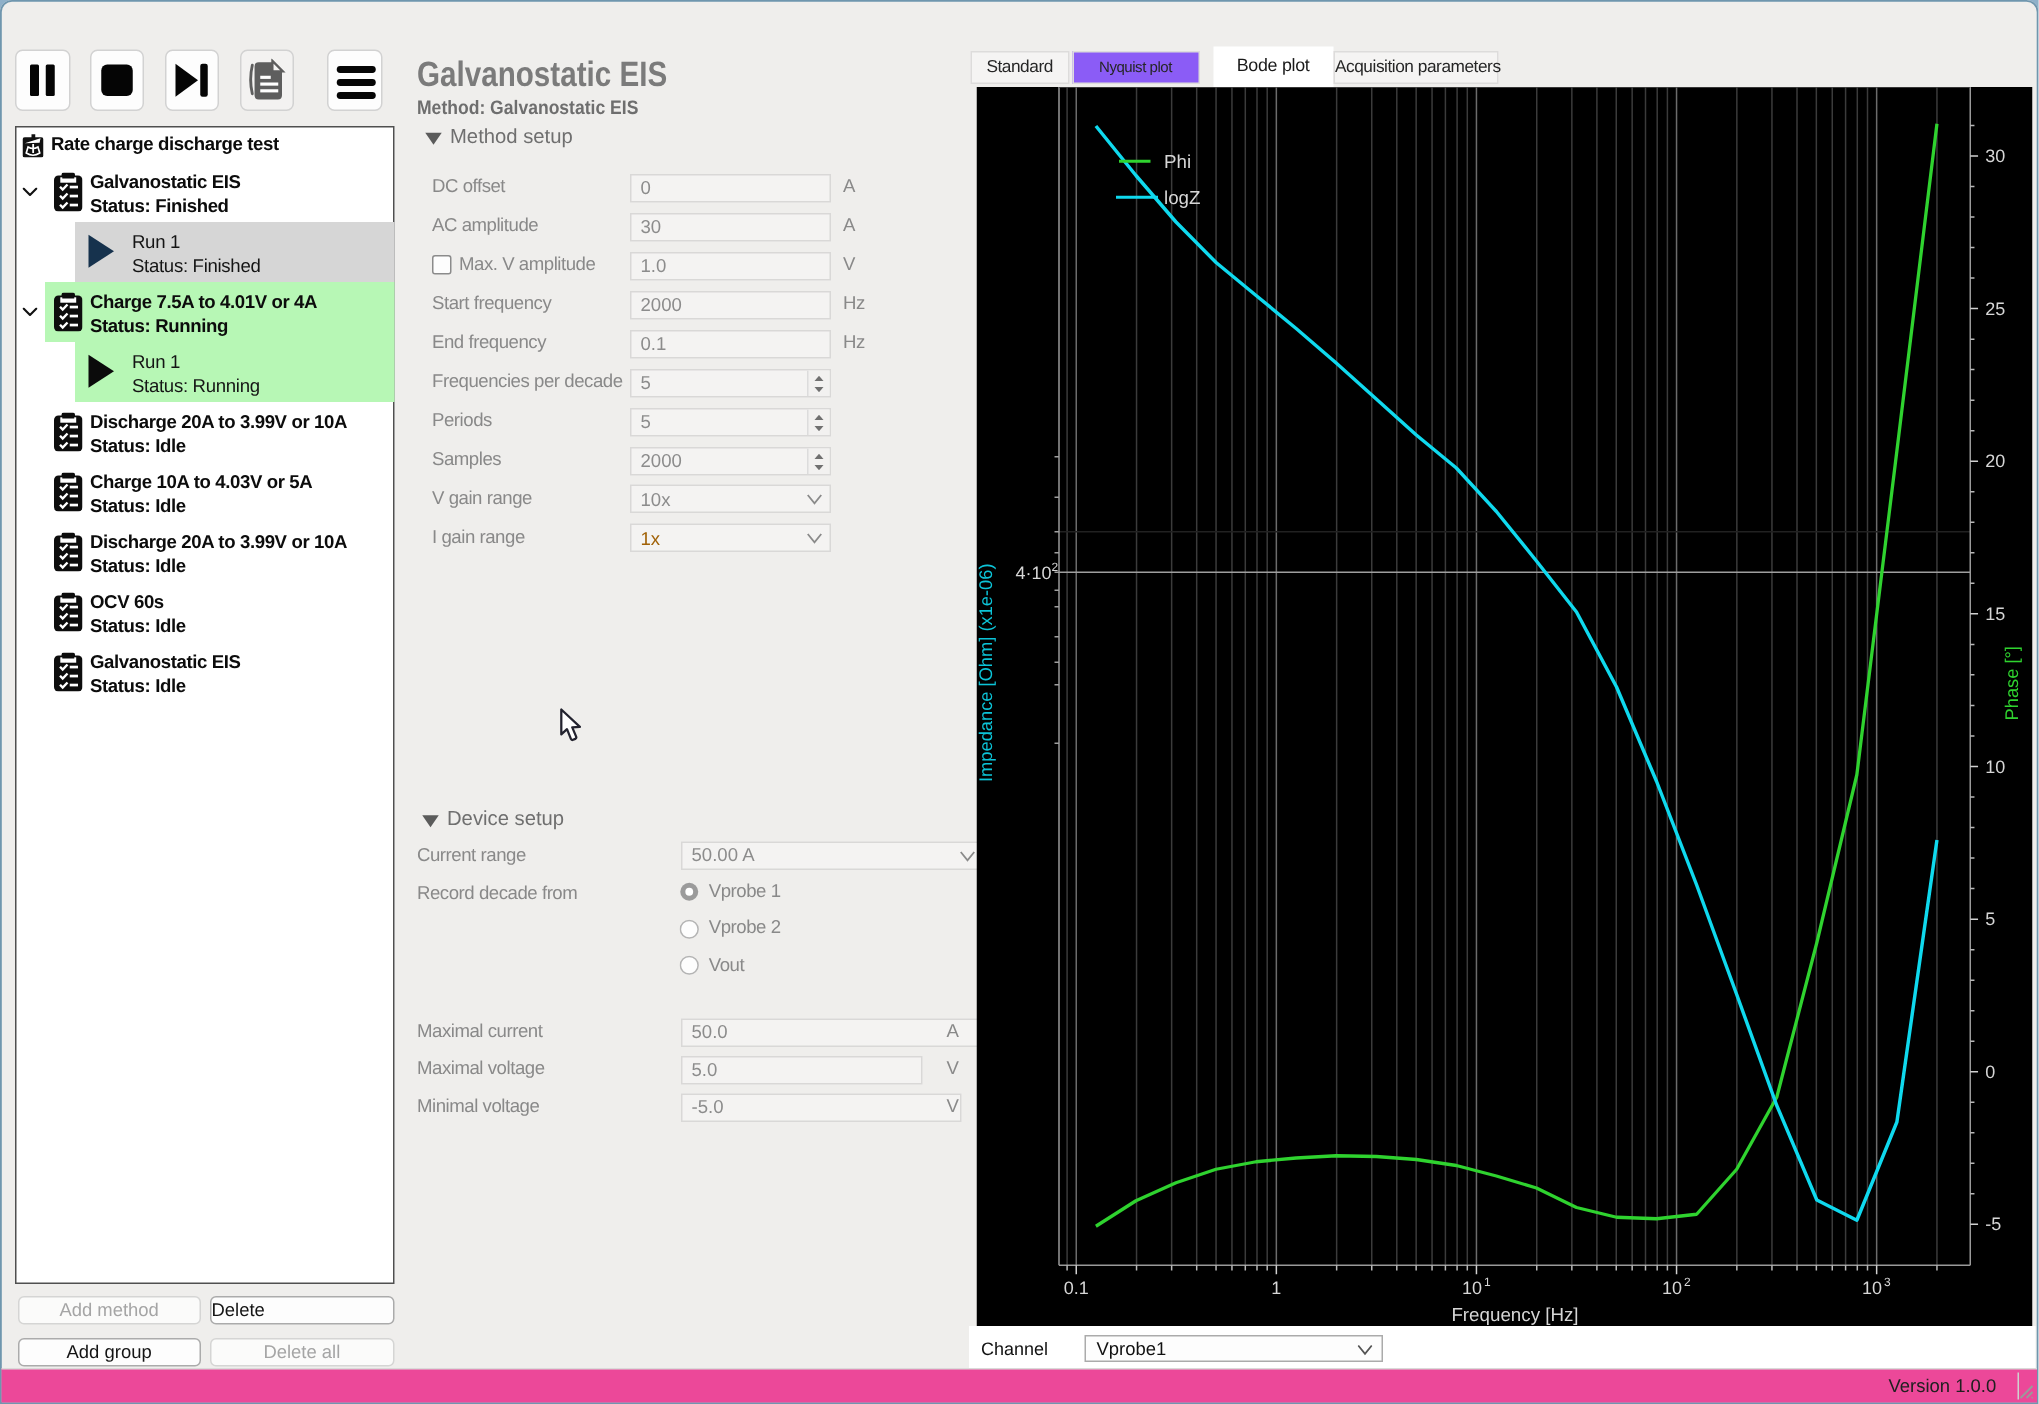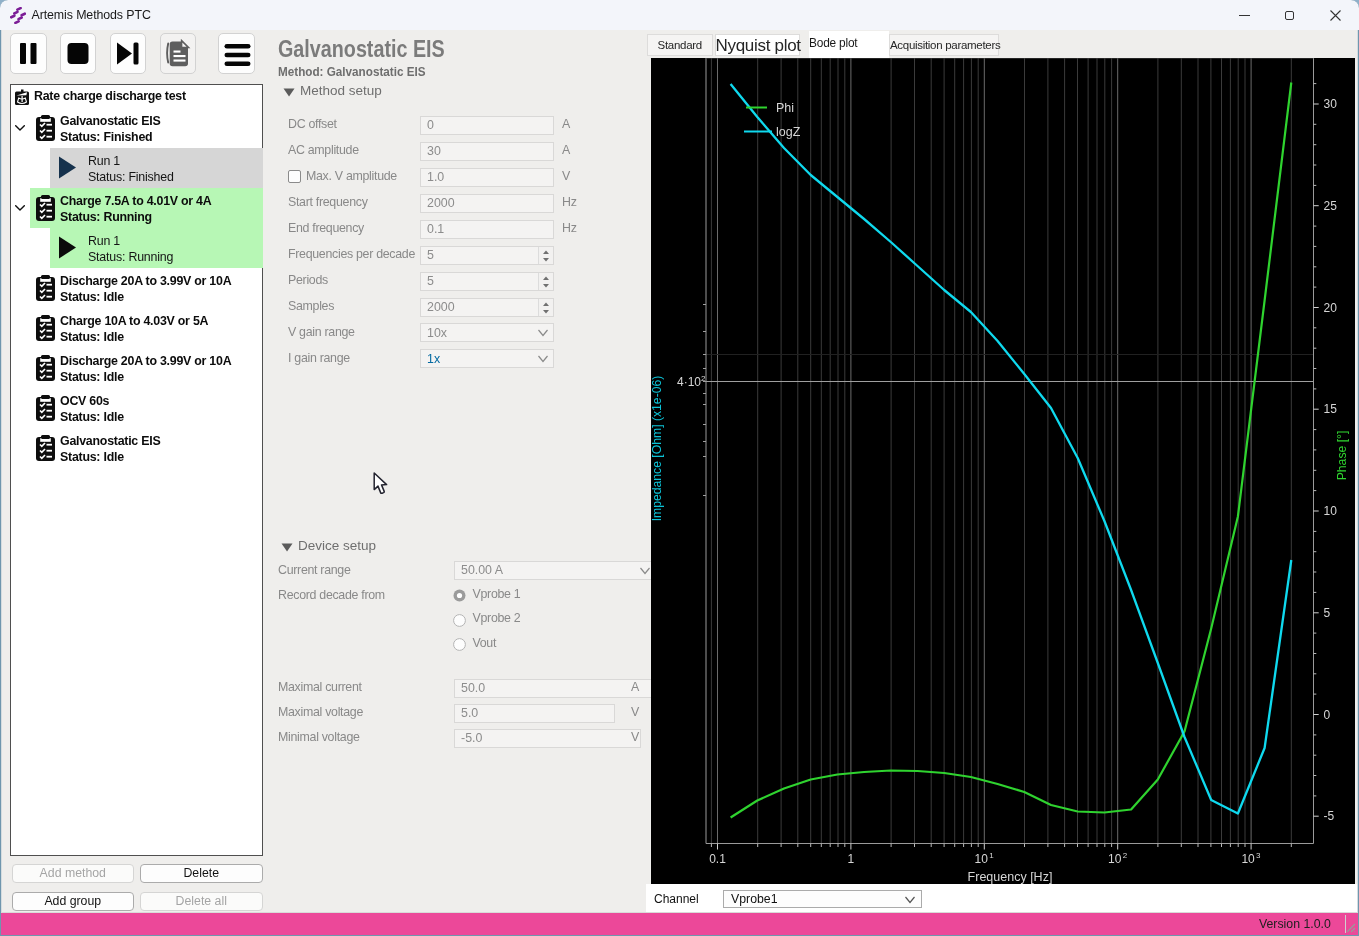--- a/index.html
+++ b/index.html
@@ -10,38 +10,20 @@
 .tb { position:absolute; font-size:12.4px; font-weight:bold; color:#0c0c0c; white-space:nowrap; letter-spacing:-0.25px; }
 .tr { position:absolute; font-size:12.4px; color:#151515; white-space:nowrap; letter-spacing:-0.2px; }
 .fl { position:absolute; font-size:12.4px; color:#898989; white-space:nowrap; letter-spacing:-0.3px; }
 .fi { position:absolute; height:19px; background:#f4f3f2; border:1px solid #d9d8d7;
    box-sizing:border-box; font-size:12.4px; }
 #treepanel { position:absolute; left:10px; top:84px; width:253px; height:772px;
    background:#fff; border:1px solid #4f4f4f; box-sizing:border-box; }
 </style></head>
 <body>
 <div id="win">
-<div style="position:absolute;left:0;top:0;right:0;height:30px;background:#f3f5fa;border-radius:8px 8px 0 0">
-<svg style="position:absolute;left:10px;top:7px" width="17" height="17" viewBox="0 0 17 17">
-<g fill="#7b1d96">
-<rect x="-3.1" y="-1.3" width="6.2" height="2.6" rx="1.3" transform="translate(9.0,1.9) rotate(-26)"></rect>
-<rect x="-3.1" y="-1.3" width="6.2" height="2.6" rx="1.3" transform="translate(5.9,5.7) rotate(-26)"></rect>
-<rect x="-3.1" y="-1.3" width="6.2" height="2.6" rx="1.3" transform="translate(2.8,9.5) rotate(-26)"></rect>
-<rect x="-3.1" y="-1.3" width="6.2" height="2.6" rx="1.3" transform="translate(13.2,7.5) rotate(-26)"></rect>
-<rect x="-3.1" y="-1.3" width="6.2" height="2.6" rx="1.3" transform="translate(10.1,11.3) rotate(-26)"></rect>
-<rect x="-3.1" y="-1.3" width="6.2" height="2.6" rx="1.3" transform="translate(7.0,15.1) rotate(-26)"></rect>
-</g>
-      </svg>
-<div style="position:absolute;left:31.5px;top:8px;font-size:12.4px;letter-spacing:-0.1px;color:#191919">Artemis Methods PTC</div>
-<div style="position:absolute;left:1239px;top:15px;width:10.5px;height:1.2px;background:#333"></div>
-<div style="position:absolute;left:1285px;top:11px;width:8.5px;height:8.5px;border:1.2px solid #333;border-radius:2px;box-sizing:border-box"></div>
-<svg style="position:absolute;left:1330px;top:10px" width="11" height="11" viewBox="0 0 11 11">
-        <path d="M0.5 0.5 L10.5 10.5 M10.5 0.5 L0.5 10.5" stroke="#333" stroke-width="1.1"></path>
-      </svg>
-</div>
 <div style="position:absolute;left:10px;top:32.5px;width:36.5px;height:41.5px;background:#fdfdfd;border:1px solid #d2d2d2;border-radius:5px;box-sizing:border-box"><svg width="23" height="23" viewBox="0 0 23 23" style="margin:8.5px 0 0 6px">
         <rect x="3" y="1" width="6" height="21" rx="1" fill="#050505"></rect>
         <rect x="13.5" y="1" width="6" height="21" rx="1" fill="#050505"></rect>
       </svg></div>
     <div style="position:absolute;left:59.8px;top:32.5px;width:36.5px;height:41.5px;background:#fdfdfd;border:1px solid #d2d2d2;border-radius:5px;box-sizing:border-box"><svg width="23" height="23" viewBox="0 0 23 23" style="margin:8.5px 0 0 6px">
         <rect x="0.5" y="1" width="21" height="21" rx="4" fill="#050505"></rect>
       </svg></div>
     <div style="position:absolute;left:109.6px;top:32.5px;width:36.5px;height:41.5px;background:#fdfdfd;border:1px solid #d2d2d2;border-radius:5px;box-sizing:border-box"><svg width="25" height="23" viewBox="0 0 25 23" style="margin:8.5px 0 0 5px">
         <polygon points="1,0.5 1,22.5 16,11.5" fill="#050505"></polygon>
         <rect x="17.5" y="0.5" width="5" height="22" rx="1.5" fill="#050505"></rect>
@@ -179,21 +161,21 @@
         <path d="M4 9.5 l1.8 1.9 l3.2 -3.4" stroke="#fff" stroke-width="1.6" fill="none"></path>
         <rect x="10.5" y="8.8" width="5.5" height="1.8" fill="#fff"></rect>
         <path d="M4 15.5 l1.8 1.9 l3.2 -3.4" stroke="#fff" stroke-width="1.6" fill="none"></path>
         <rect x="10.5" y="14.8" width="5.5" height="1.8" fill="#fff"></rect>
         <path d="M4 21.5 l1.8 1.9 l3.2 -3.4" stroke="#fff" stroke-width="1.6" fill="none"></path>
         <rect x="10.5" y="20.8" width="5.5" height="1.8" fill="#fff"></rect>
       </svg></div>
     <div class="tb" style="left:60px;top:434px">Galvanostatic EIS</div>
     <div class="tb" style="left:60px;top:450px">Status: Idle</div>
 <div style="position:absolute;left:12px;top:863.5px;width:121.5px;height:19.5px;background:#fbfbfa;border:1px solid #d5d5d4;border-radius:4px;box-sizing:border-box;font-size:12.3px;color:#a5a5a5;text-align:center;line-height:17.5px">Add method</div>
-    <div style="position:absolute;left:140px;top:863.5px;width:122.5px;height:19.5px;background:#fdfdfd;border:1px solid #ababab;border-radius:4px;box-sizing:border-box;font-size:12.3px;color:#141414;text-align:center;line-height:17.5px">Delete</div>
+    <div style="position:absolute;left:140px;top:863.5px;width:122.5px;height:19.5px;background:#fdfdfd;border:1px solid #ababab;border-radius:4px;box-sizing:border-box;font-size:12.3px;color:#141414;text-align:left;line-height:17.5px">Delete</div>
     <div style="position:absolute;left:12px;top:891.5px;width:121.5px;height:19.5px;background:#fdfdfd;border:1px solid #ababab;border-radius:4px;box-sizing:border-box;font-size:12.3px;color:#141414;text-align:center;line-height:17.5px">Add group</div>
     <div style="position:absolute;left:140px;top:891.5px;width:122.5px;height:19.5px;background:#fbfbfa;border:1px solid #d5d5d4;border-radius:4px;box-sizing:border-box;font-size:12.3px;color:#a5a5a5;text-align:center;line-height:17.5px">Delete all</div>
 <div style="position:absolute;left:278px;top:36px;font-size:23.5px;font-weight:bold;color:#7b7b7b;transform:scaleX(0.84);transform-origin:0 0;white-space:nowrap">Galvanostatic EIS</div>
     <div style="position:absolute;left:278px;top:63.5px;font-size:13px;font-weight:bold;color:#6e6e6e;transform:scaleX(0.9);transform-origin:0 0;white-space:nowrap">Method: Galvanostatic EIS</div>
     <svg style="position:absolute;left:283px;top:88px" width="12" height="9" viewBox="0 0 12 9">
       <polygon points="0.5,0.5 11.5,0.5 6,8.5" fill="#5b5b5b"></polygon>
     </svg>
     <div style="position:absolute;left:300px;top:83px;font-size:13.5px;color:#6f6f6f">Method setup</div>
     <div class="fl" style="left:288px;top:117px">DC offset</div>
     <div class="fi" style="left:420px;top:115.5px;width:134px">
@@ -250,21 +232,21 @@
     </div>
     <div class="fl" style="left:288px;top:324.5px">V gain range</div>
     <div class="fi" style="left:420px;top:323.0px;width:134px">
       <div style="position:absolute;left:6px;top:1.5px;color:#8c8c8c">10x</div>
       <svg style="position:absolute;right:5px;top:5px" width="10" height="8" viewBox="0 0 10 8">
         <polyline points="0.5,1 5,6.5 9.5,1" fill="none" stroke="#8a8a8a" stroke-width="1.2"></polyline>
       </svg>
     </div>
     <div class="fl" style="left:288px;top:350.5px">I gain range</div>
     <div class="fi" style="left:420px;top:349.0px;width:134px">
-      <div style="position:absolute;left:6px;top:1.5px;color:#0369a1">1x</div>
+      <div style="position:absolute;left:6px;top:1.5px;color:#a16207">1x</div>
       <svg style="position:absolute;right:5px;top:5px" width="10" height="8" viewBox="0 0 10 8">
         <polyline points="0.5,1 5,6.5 9.5,1" fill="none" stroke="#8a8a8a" stroke-width="1.2"></polyline>
       </svg>
     </div>
     <svg style="position:absolute;left:281px;top:543px" width="12" height="9" viewBox="0 0 12 9">
       <polygon points="0.5,0.5 11.5,0.5 6,8.5" fill="#5b5b5b"></polygon>
     </svg>
     <div style="position:absolute;left:298px;top:538px;font-size:13.5px;color:#6f6f6f">Device setup</div>
     <div class="fl" style="left:278px;top:563px">Current range</div>
     <div class="fi" style="left:454px;top:560.5px;width:202px">
@@ -296,22 +278,22 @@
     <div class="fi" style="left:454px;top:703.5px;width:161px">
       <div style="position:absolute;left:6px;top:1.5px;color:#8c8c8c">5.0</div>
     </div>
     <div class="fl" style="left:631px;top:705px">V</div>
     <div class="fl" style="left:278px;top:730px">Minimal voltage</div>
     <div class="fi" style="left:454px;top:728.5px;width:187px">
       <div style="position:absolute;left:6px;top:1.5px;color:#8c8c8c">-5.0</div>
     </div>
     <div class="fl" style="left:631px;top:730px">V</div>
 <div style="position:absolute;left:647px;top:33.5px;width:65.5px;height:22.5px;background:#f5f4f3;border:1px solid #dddcdb;box-sizing:border-box;font-size:11.5px;letter-spacing:-0.3px;color:#262626;text-align:center;line-height:21px;white-space:nowrap">Standard</div>
-    <div style="position:absolute;left:714.5px;top:33.5px;width:85px;height:22.5px;background:#ffffff;border:1px solid #dddcdb;box-sizing:border-box;font-size:17px;letter-spacing:-0.3px;color:#262626;text-align:center;line-height:21px;white-space:nowrap">Nyquist plot</div>
-    <div style="position:absolute;left:809px;top:31px;width:79.5px;height:26.5px;background:#fff;font-size:11.9px;letter-spacing:-0.2px;color:#191919;line-height:25px;white-space:nowrap">Bode plot</div>
+    <div style="position:absolute;left:714.5px;top:33.5px;width:85px;height:22.5px;background:#8b5cf6;border:1px solid #dddcdb;box-sizing:border-box;font-size:10px;letter-spacing:-0.3px;color:#262626;text-align:center;line-height:21px;white-space:nowrap">Nyquist plot</div>
+    <div style="position:absolute;left:809px;top:31px;width:79.5px;height:26.5px;background:#fff;font-size:11.9px;letter-spacing:-0.2px;color:#191919;text-align:center;line-height:25px;white-space:nowrap">Bode plot</div>
     <div style="position:absolute;left:889px;top:33.5px;width:109.5px;height:22.5px;background:#f5f4f3;border:1px solid #dddcdb;box-sizing:border-box;font-size:11.5px;letter-spacing:-0.3px;color:#262626;text-align:center;line-height:21px;white-space:nowrap">Acquisition parameters</div>
 <svg style="position:absolute;left:651px;top:57.5px" width="704" height="826.5" viewBox="0 0 704 826.5" font-family="Liberation Sans, sans-serif">
 <rect x="0" y="0" width="704" height="826.5" fill="#000"></rect>
 <line x1="60.4" y1="0" x2="60.4" y2="785.5" stroke="#3b3b3b" stroke-width="1"></line>
       <line x1="106.7" y1="0" x2="106.7" y2="785.5" stroke="#3b3b3b" stroke-width="1"></line>
       <line x1="130.1" y1="0" x2="130.1" y2="785.5" stroke="#3b3b3b" stroke-width="1"></line>
       <line x1="146.8" y1="0" x2="146.8" y2="785.5" stroke="#3b3b3b" stroke-width="1"></line>
       <line x1="159.7" y1="0" x2="159.7" y2="785.5" stroke="#3b3b3b" stroke-width="1"></line>
       <line x1="170.3" y1="0" x2="170.3" y2="785.5" stroke="#3b3b3b" stroke-width="1"></line>
       <line x1="179.2" y1="0" x2="179.2" y2="785.5" stroke="#3b3b3b" stroke-width="1"></line>

